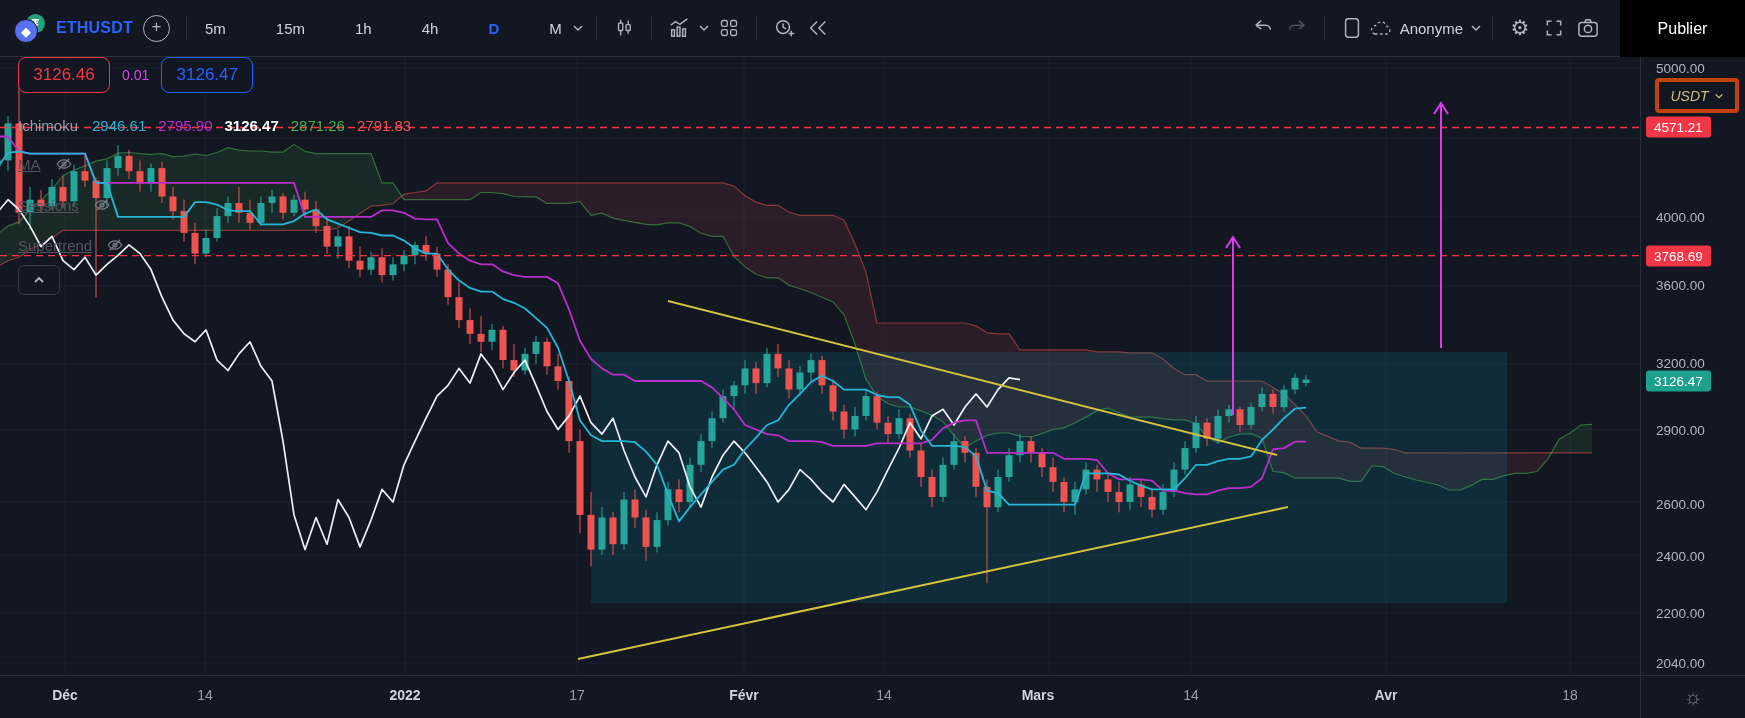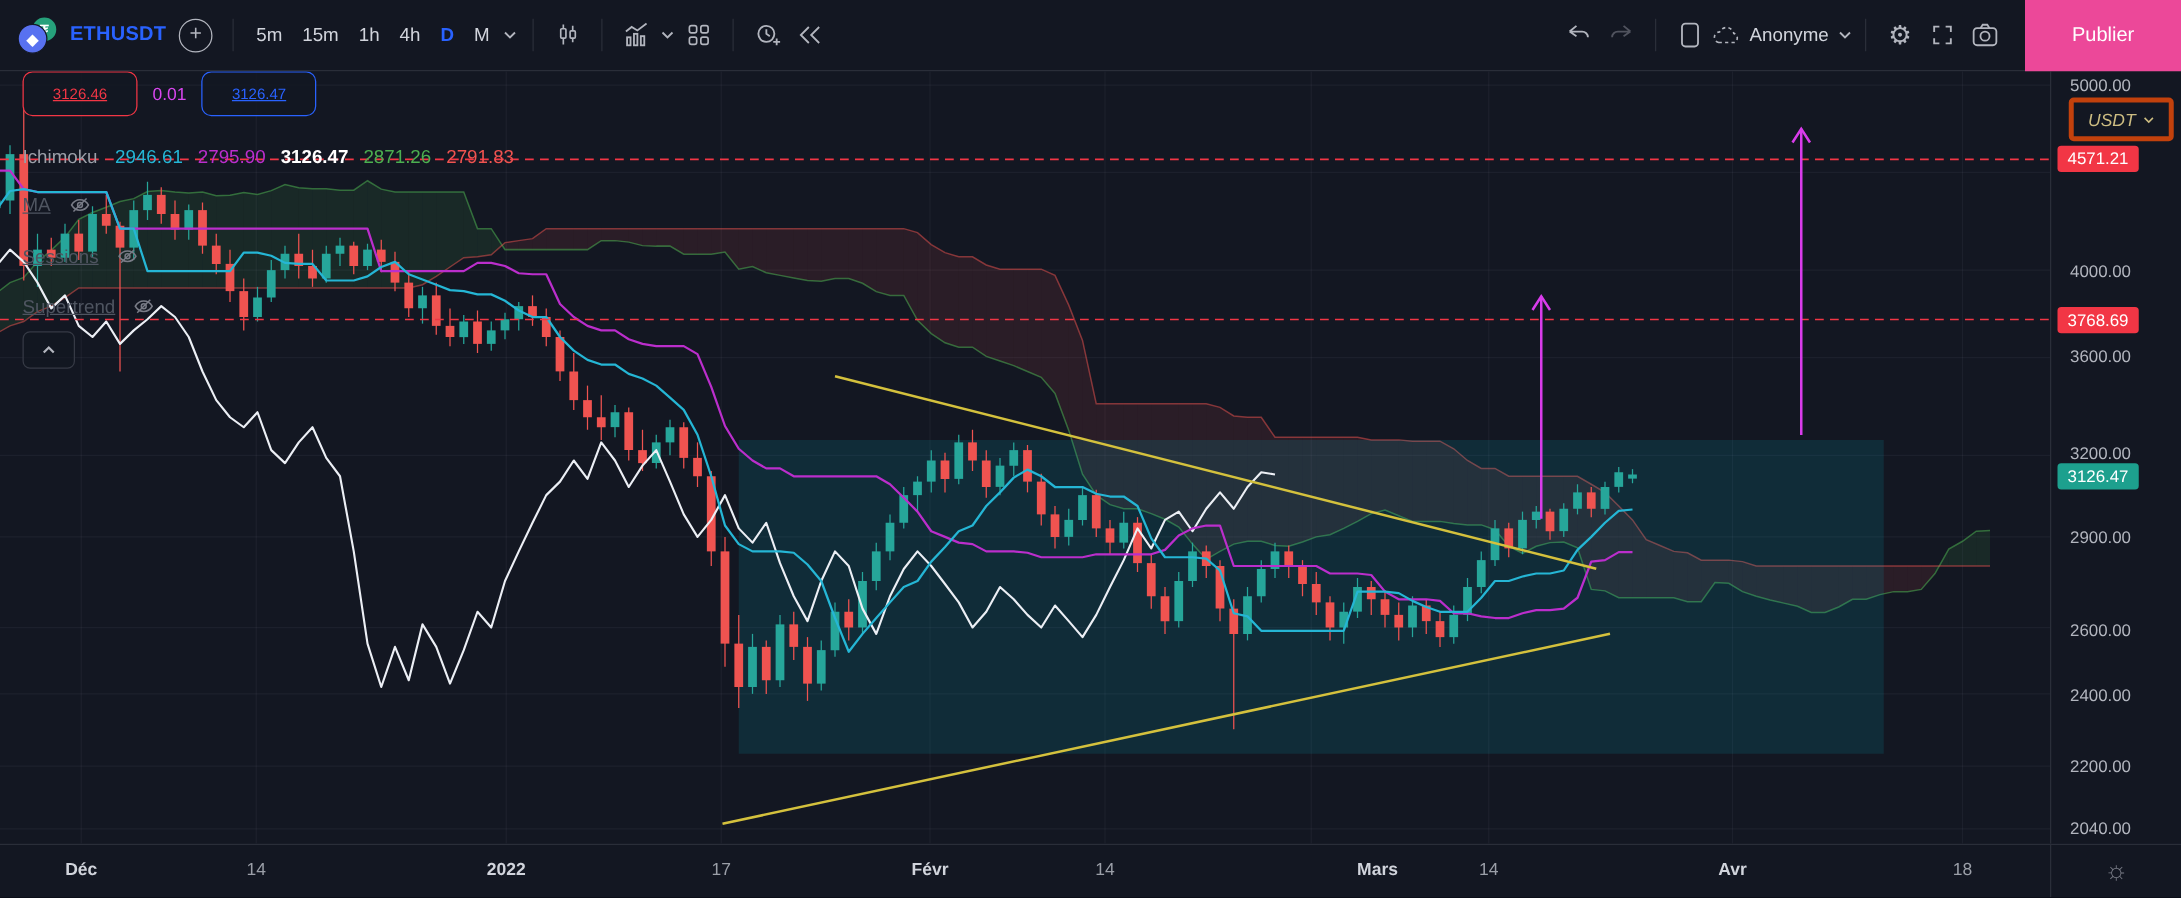--- a/index.html
+++ b/index.html
@@ -16,21 +16,21 @@
   .logo .e-coin{position:absolute;left:0;top:5px;width:22px;height:22px;border-radius:50%;background:#5871f0;color:#fff;
         font-size:13px;display:flex;align-items:center;justify-content:center;border:1px solid #131722;}
   .sym{color:#2962ff;font-weight:700;font-size:16px;margin:0 10px 0 8px;letter-spacing:.2px;cursor:pointer;}
   .plus-circle{width:25px;height:25px;border:1.5px solid #b2b5be;border-radius:50%;color:#b2b5be;font-size:17px;line-height:22px;
         text-align:center;margin-right:6px;cursor:pointer;}
   .tf{font-size:15px;color:#d1d4dc;padding:6px 8px;border-radius:4px;cursor:pointer;flex:0 0 auto;}
   .tf.active{color:#2962ff;font-weight:600;}
   .chev{color:#b2b5be;margin:0 2px;cursor:pointer;display:flex;align-items:center;}
   .right-cluster{display:flex;align-items:center;margin-left:auto;}
   .anon{display:flex;align-items:center;gap:7px;color:#d1d4dc;font-size:15px;cursor:pointer;}
-  .publish{position:absolute;right:0;top:0;width:125px;height:57px;background:#ec4899;color:#fff;font-size:16px;
+  .publish{position:absolute;right:0;top:0;width:125px;height:57px;background:#000000;color:#fff;font-size:16px;
         display:flex;align-items:center;justify-content:center;cursor:pointer;z-index:30;}
   .dim{color:#50535e;}
   
   .chart-wrap{position:absolute;left:0;top:57px;width:1640px;height:618px;}
   .price-axis{position:absolute;left:1640px;top:57px;width:105px;height:618px;box-sizing:border-box;
         border-left:1px solid #2a2e39;background:#131722;z-index:10;cursor:ns-resize;}
   .pa-label{position:absolute;left:0;width:100%;box-sizing:border-box;padding-left:15px;font-size:13.5px;color:#b2b5be;transform:translateY(-50%);}
   .pa-tag{position:absolute;left:5px;transform:translateY(-50%);color:#fff;font-size:13.5px;font-weight:400;
         padding:3px 8px;border-radius:3px;text-align:center;}
   .usdt-btn{position:absolute;left:14px;top:21px;width:76px;height:27px;border:4px solid #c2410c;border-radius:4px;
@@ -46,21 +46,21 @@
   .legend{position:absolute;left:18px;top:0;z-index:6;}
   .lg-row1{position:absolute;left:0;top:14px;display:flex;align-items:center;white-space:nowrap;font-size:17px;color:#d1d4dc;}
   .lg-dot-sep{color:#50535e;margin:0 7px;font-size:15px;}
   .flag{width:15px;height:17px;background:#f23645;margin:0 14px 0 22px;cursor:pointer;
         clip-path:polygon(0 0,100% 0,72% 50%,100% 100%,0 100%);}
   .live-dot{width:13px;height:13px;border-radius:50%;background:#089981;box-shadow:0 0 0 3px rgba(8,153,129,.28);margin:0 22px 0 8px;cursor:pointer;}
   .ohlc{display:flex;gap:9px;font-size:15px;align-items:center;}
   .ohlc .lt{color:#b2b5be;margin-right:-6px;}
   .quote-row{position:absolute;left:0;top:57px;display:flex;align-items:center;}
   .q-box{height:36px;min-width:92px;box-sizing:border-box;border-radius:8px;display:flex;align-items:center;justify-content:center;
-        font-size:12px;padding:0 12px;background:rgba(19,23,34,.85);cursor:pointer;text-decoration:underline;}
+        font-size:17px;padding:0 12px;background:rgba(19,23,34,.85);cursor:pointer;}
   .q-bid{border:1.5px solid #f23645;color:#f23645;}
   .q-ask{border:1.5px solid #2962ff;color:#2962ff;margin-left:12px;}
   .q-spread{color:#d946ef;font-size:14px;margin-left:12px;}
   .ind-row{position:absolute;left:0;display:flex;align-items:center;gap:14px;font-size:15px;white-space:nowrap;}
   .ind-name{color:#9b9fa8;cursor:pointer;}
   .ind-name.off{color:#4f5561;text-decoration:underline;}
   .ind-vals{display:flex;gap:12px;font-size:15px;}
   .eye{color:#787b86;display:flex;align-items:center;cursor:pointer;}
   .collapse-btn{position:absolute;left:0;top:265px;width:40px;height:28px;border:1px solid #363a45;border-radius:6px;
         background:rgba(19,23,34,.6);color:#b2b5be;display:flex;align-items:center;justify-content:center;cursor:pointer;}
@@ -72,21 +72,21 @@
 <div class="stage">
 
   <div class="topbar">
     <div class="logo">
       <span class="t-coin">₮</span>
       <span class="e-coin">◆</span>
     </div>
     <span class="sym">ETHUSDT</span>
     <span class="plus-circle">+</span>
     <div class="tb-sep"></div>
-    <div id="tf-list" style="display:flex;">
+    <div id="tf-list" style="display:flex;gap:34px;">
         <span class="tf">5m</span>
         <span class="tf">15m</span>
         <span class="tf">1h</span>
         <span class="tf">4h</span>
         <span class="tf active">D</span>
         <span class="tf">M</span>
       </div>
     <span class="chev">
       <svg width="12" height="12" viewBox="0 0 12 12" fill="none" stroke="currentColor" stroke-width="1.5">
           <polyline points="2,4 6,8 10,4"></polyline>
@@ -717,21 +717,21 @@
       <div class="pa-tag" style="top: 324px; background: rgb(29, 160, 142);">3126.47</div>
     </div>
 
   <div class="time-axis" id="time-axis">
       <div class="ta-label major" style="left: 65px;">Déc</div>
       <div class="ta-label" style="left: 205px;">14</div>
       <div class="ta-label major" style="left: 405px;">2022</div>
       <div class="ta-label" style="left: 577px;">17</div>
       <div class="ta-label major" style="left: 744px;">Févr</div>
       <div class="ta-label" style="left: 884px;">14</div>
-      <div class="ta-label major" style="left: 1102px;">Mars</div>
+      <div class="ta-label major" style="left: 1038px;">Mars</div>
       <div class="ta-label" style="left: 1191px;">14</div>
       <div class="ta-label major" style="left: 1386px;">Avr</div>
       <div class="ta-label" style="left: 1570px;">18</div>
     </div>
   <div class="corner">
       <span>☼</span>
     </div>
 
 </div>
 

